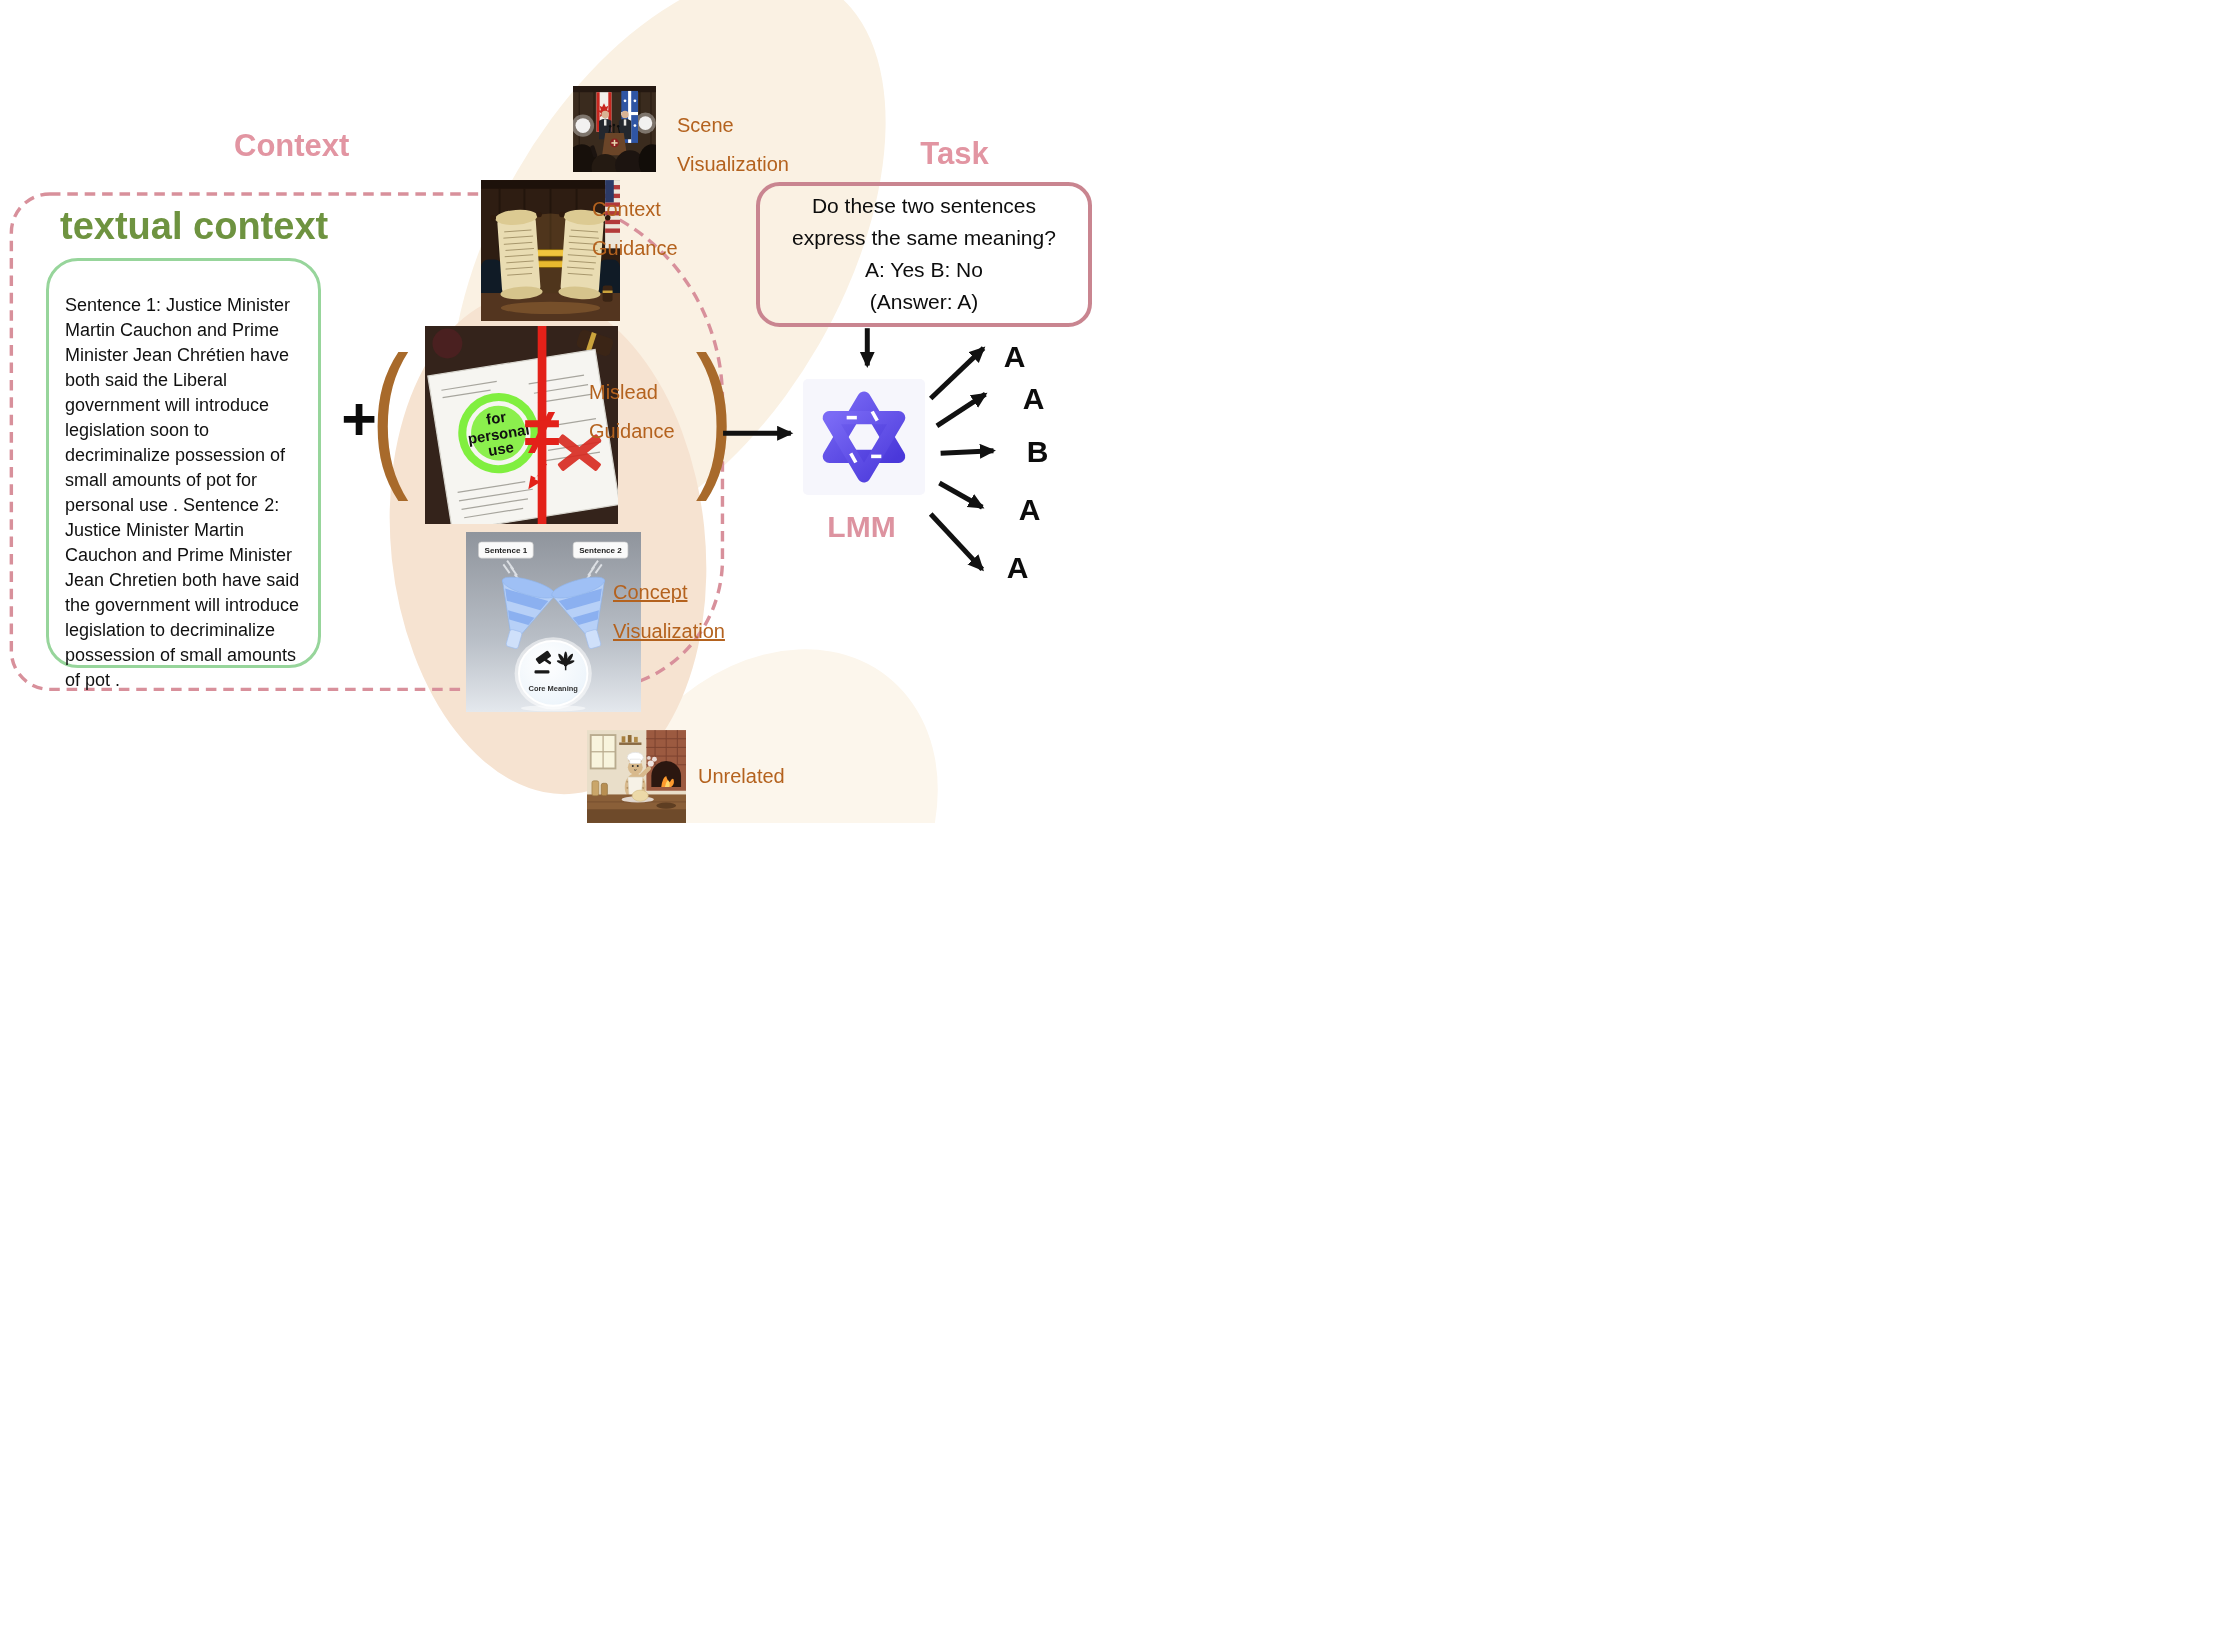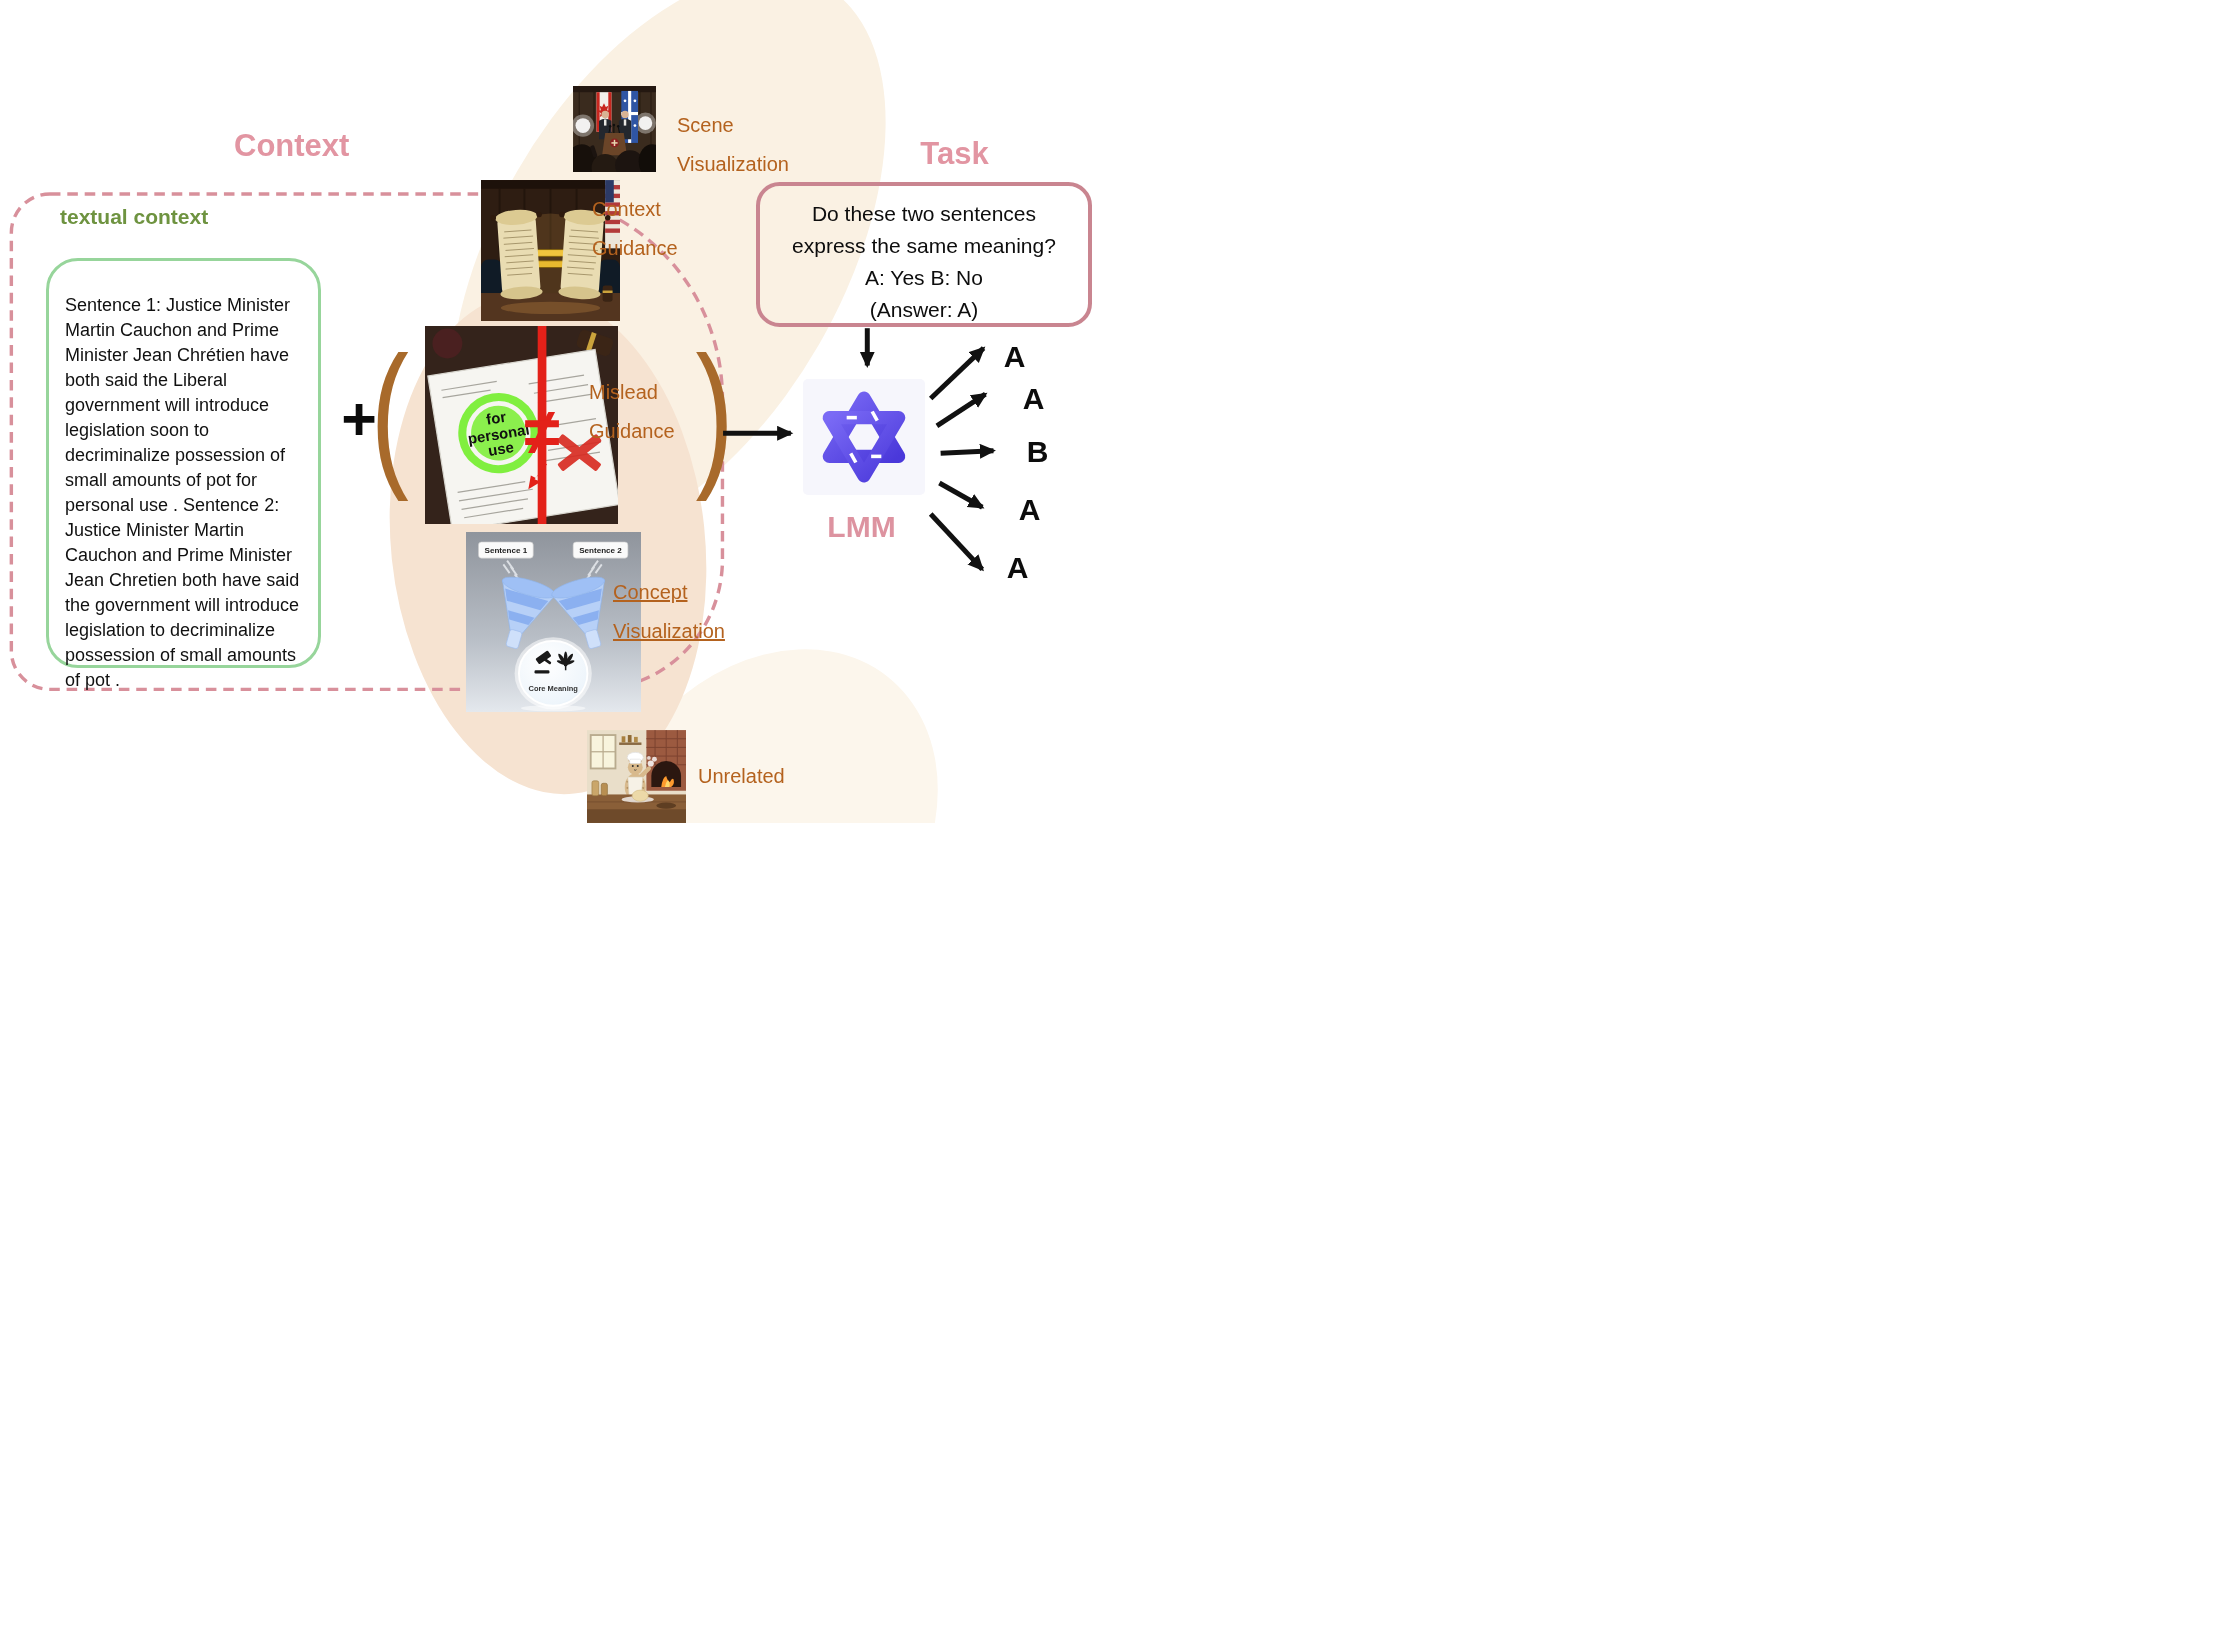--- a/index.html
+++ b/index.html
@@ -10,39 +10,39 @@
   .blob{position:absolute;border-radius:50%;}
   .blob-cream{left:494px;top:-56px;width:348px;height:628px;background:#FAF1E3;transform:rotate(30deg);}
   .blob-pale{left:609px;top:634px;width:311px;height:398px;background:#FCF6EC;transform:rotate(38deg);}
   .blob-peach{left:391px;top:291px;width:314px;height:504px;background:#F6E3D1;transform:rotate(-6deg);}
   svg.layer{position:absolute;left:0;top:0;width:1108px;height:823px;pointer-events:none;}
   
   .main-title{left:429px;top:2.5px;width:622px;text-align:center;
     font-size:32px;line-height:38px;font-weight:bold;color:#B4621E;}
   .h-context{left:234px;top:128px;width:249px;font-size:31px;font-weight:bold;color:#E295A2;}
   .h-task{left:861px;top:136px;width:187px;text-align:center;font-size:31px;font-weight:bold;color:#E295A2;}
-  .h-textual{left:60px;top:205px;width:311px;font-size:21px;font-weight:bold;color:#6E9340;}
+  .h-textual{left:60px;top:205px;width:311px;font-size:38px;font-weight:bold;color:#6E9340;}
   
   .green-box{left:46px;top:258px;width:275px;height:410px;border:3.1px solid #97D59B;border-radius:32px;
     box-sizing:border-box;padding:32px 16px;font-size:18px;line-height:25px;color:#101010;}
   
   .vlabel{position:absolute;text-align:left;color:#B4621E;font-size:20px;line-height:39px;}
   .lab-scene{left:677px;top:106px;width:187px;}
   .lab-correct{left:592px;top:190px;width:155px;}
   .lab-mislead{left:589px;top:373px;width:155px;}
   .lab-concept{left:613px;top:573px;width:187px;text-decoration:underline;}
   .lab-unrelated{left:682px;top:765px;width:149px;line-height:22.4px;margin-left:16px;}
   
   .plus{left:328px;top:384px;width:62px;text-align:center;font-size:61px;font-weight:bold;color:#0b0b0b;}
   .bracket{position:absolute;font-size:160px;font-weight:400;color:#A86A2B;transform:scaleX(0.72);}
   .br-left{left:363px;top:321px;}
   .br-right{left:688px;top:321px;}
   
   .task-box{left:756px;top:182px;width:336px;height:145px;border:4.4px solid #C98590;border-radius:23.6px;
-    box-sizing:border-box;text-align:center;font-size:21px;line-height:32px;color:#0d0d0d;padding-top:12px;}
+    box-sizing:border-box;text-align:center;font-size:21px;line-height:32px;color:#0d0d0d;padding-top:4px;}
   
   .img-frame{position:absolute;}
   .img-frame svg{display:block;}
   
   .lmm-box{left:803px;top:379px;width:122px;height:116px;background:#F6F6FC;border-radius:5px;
     display:flex;align-items:center;justify-content:center;}
   .lmm-label{left:812px;top:510px;width:99px;text-align:center;font-size:30px;font-weight:bold;color:#DD93A0;}
   
   .answer{position:absolute;width:37px;text-align:center;font-size:30px;font-weight:600;color:#0c0c0c;}
   .ans-1{left:996px;top:340px;} .ans-2{left:1015px;top:382px;} .ans-3{left:1019px;top:435px;}

